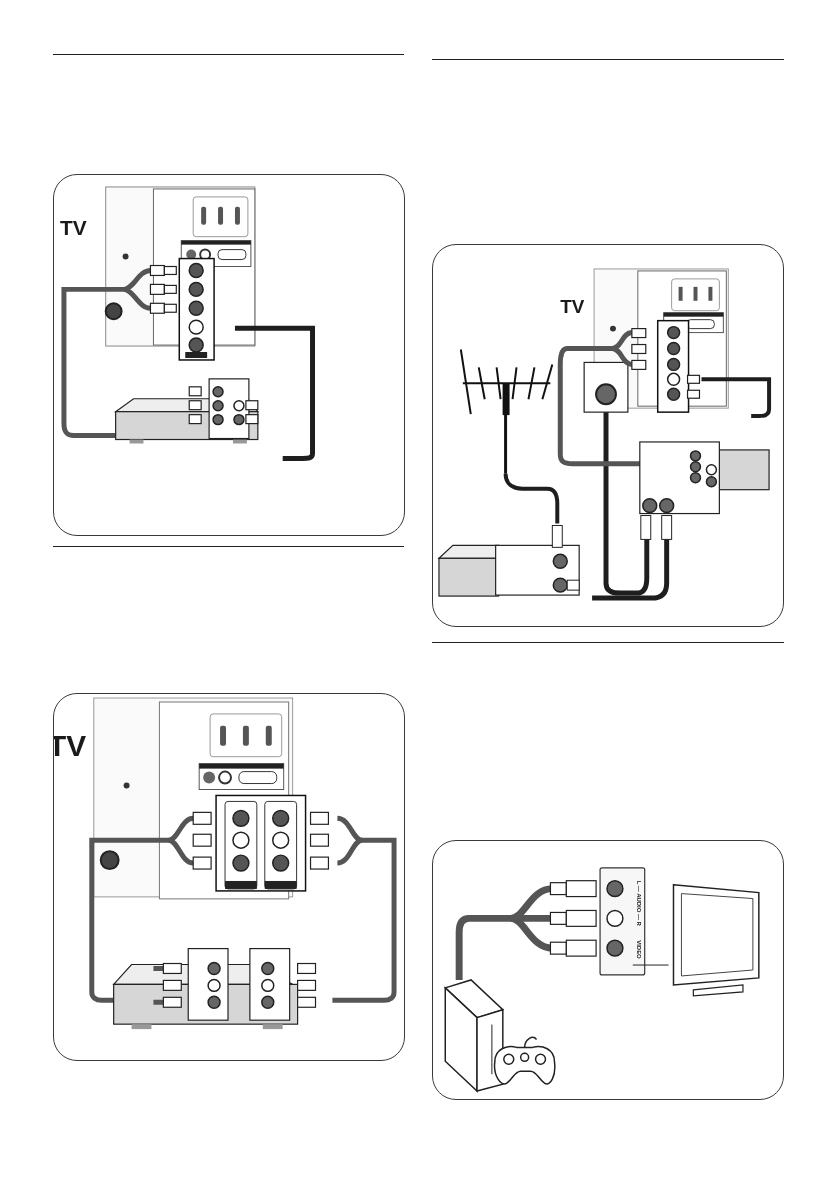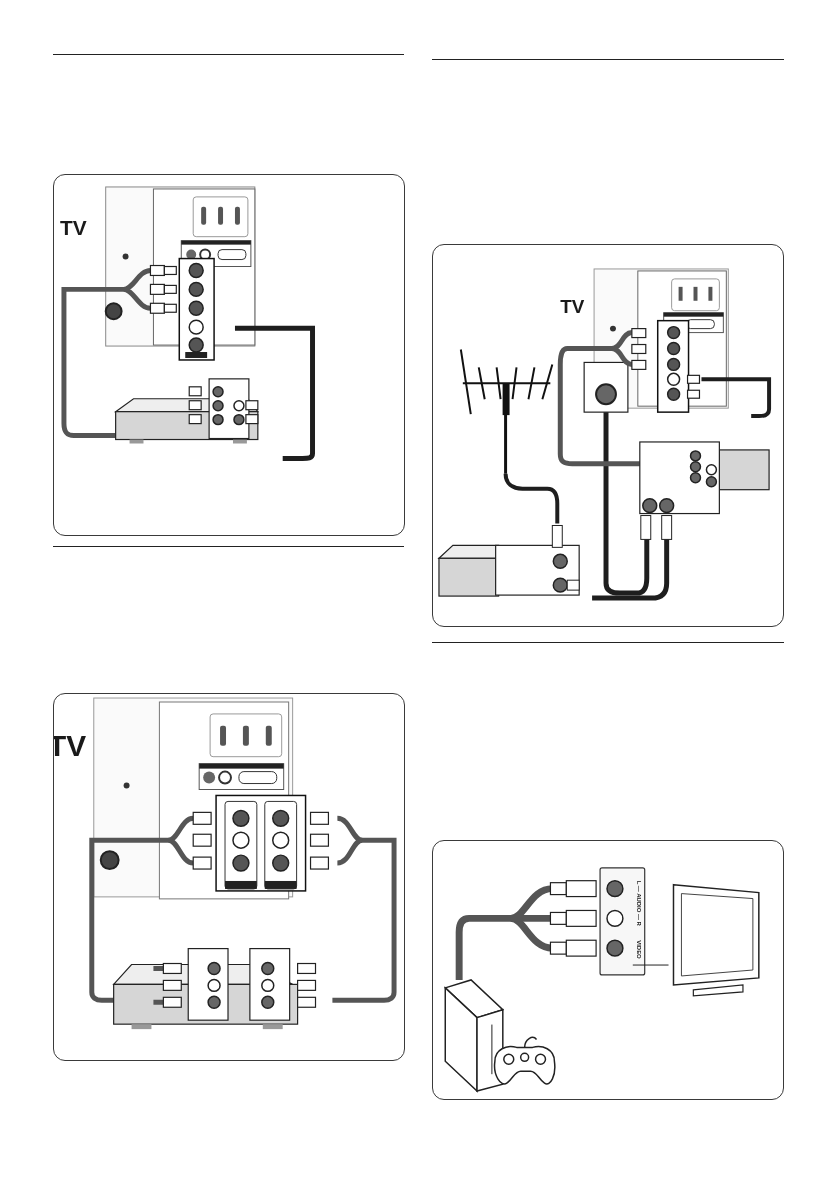--- a/index.html
+++ b/index.html
@@ -1,18 +1,18 @@
 <!DOCTYPE html>
 <html><head>
 <meta charset="utf-8">
 <style>
   html, body { margin: 0; padding: 0; background: #ffffff; }
   body { width: 840px; height: 1191px; position: relative; overflow: hidden; font-family: "Liberation Sans", sans-serif; }
   .rule { position: absolute; height: 0; border-top: 1.5px solid #222; }
-  .figure { position: absolute; border: 1.5px solid #3a3a3a; border-radius: 12px; background: #fff; box-sizing: border-box; overflow: hidden; }
+  .figure { position: absolute; border: 1.5px solid #3a3a3a; border-radius: 24px; background: #fff; box-sizing: border-box; overflow: hidden; }
   .figure svg { position: absolute; left: 0; top: 0; width: 100%; height: 100%; }
   .tv-label { font-family: "Liberation Sans", sans-serif; font-weight: bold; fill: #1a1a1a; }
   .small-label { font-family: "Liberation Sans", sans-serif; font-weight: bold; fill: #1a1a1a; }
 </style>
 </head>
 <body>
 
 <div class="rule" style="left:53px; top:54px; width:351px;"></div>
 
 <div class="figure" style="left:53px; top:174px; width:352px; height:362px;">

